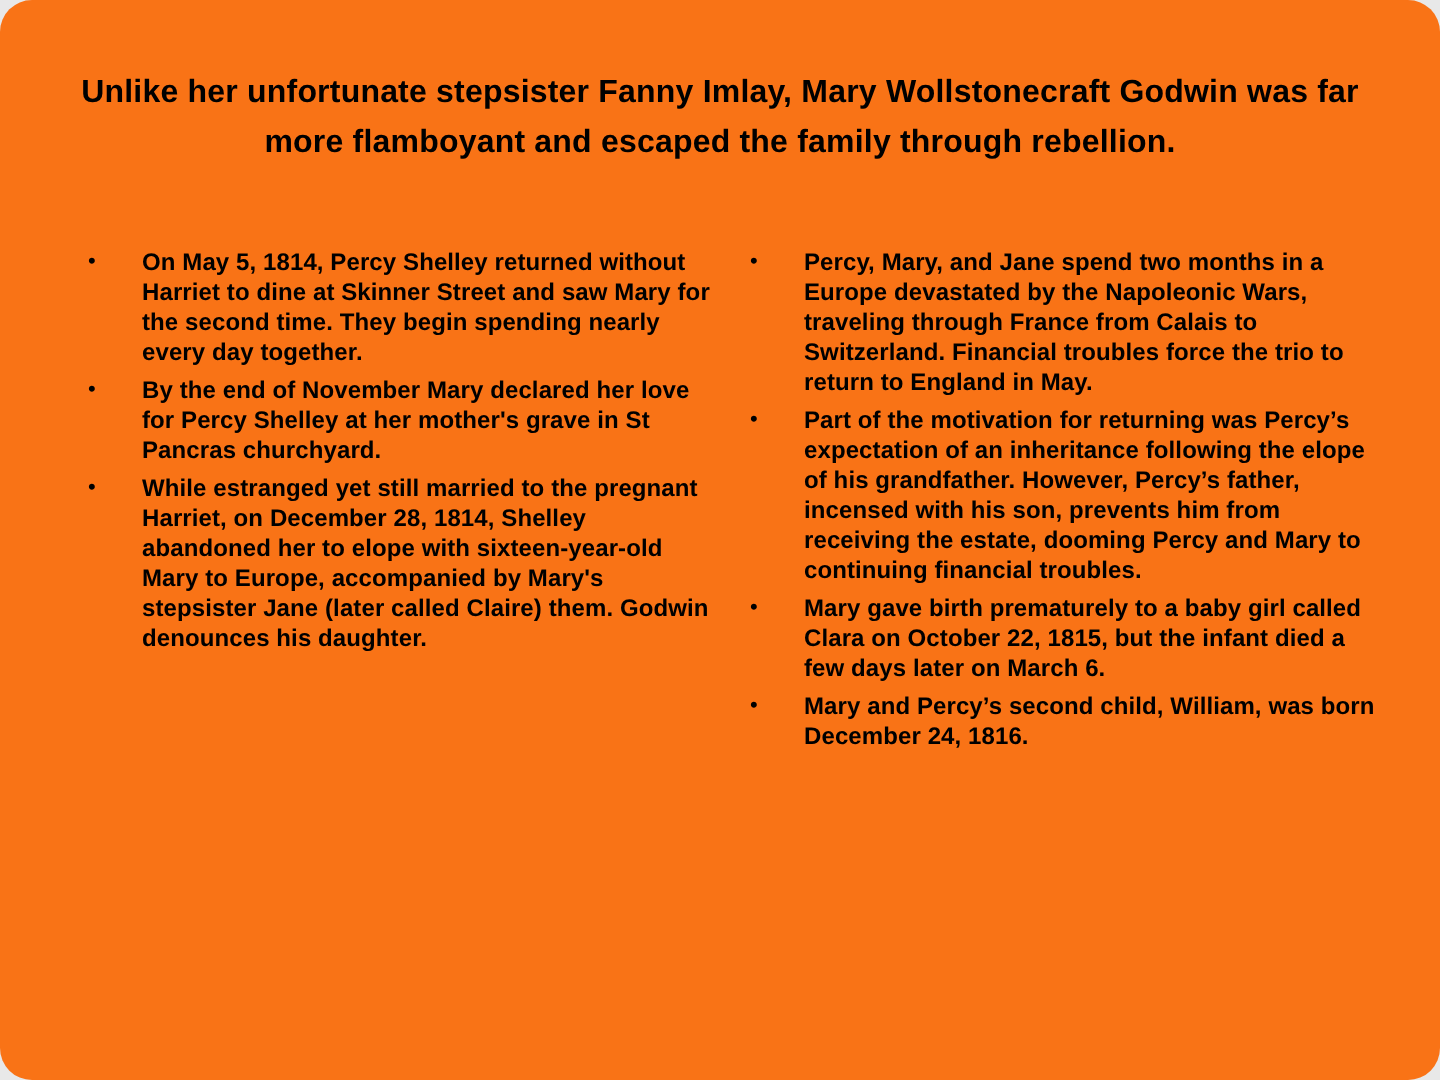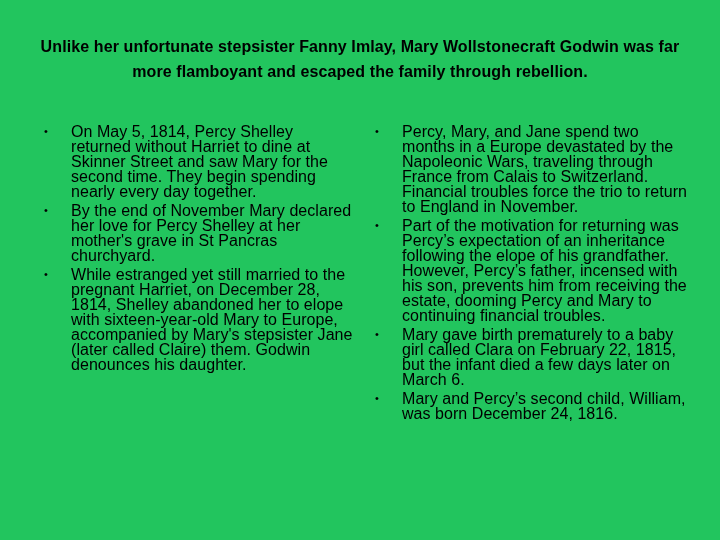--- a/index.html
+++ b/index.html
@@ -47,58 +47,58 @@
   .dot {
     flex: 0 0 29px;
     width: 29px;
     font-size: 11px;
     line-height: 15px;
     padding-left: 2px;
     box-sizing: border-box;
   }
   .btext {
     flex: 1 1 auto;
-    font-size: 16px;
-    font-weight: normal;
+    font-size: 12px;
+    font-weight: bold;
     line-height: 15px;
     letter-spacing: 0.05px;
   }
 </style>
 </head>
 <body>
 
-<div class="slide" style="background: #22c55e; color: rgb(0, 0, 0);">
+<div class="slide" style="background: #f97316; color: rgb(0, 0, 0); border-radius: 16px;">
   <div class="slide-title">Unlike her unfortunate stepsister Fanny Imlay, Mary Wollstonecraft Godwin was far more flamboyant and escaped the family through rebellion.</div>
 
   <div class="bullet-col col-left">
       <div class="bullet-row">
         <span class="dot">•</span>
         <span class="btext">On May 5, 1814, Percy Shelley returned without Harriet to dine at Skinner Street and saw Mary for the second time. They begin spending nearly every day together.</span>
       </div>
       <div class="bullet-row">
         <span class="dot">•</span>
         <span class="btext">By the end of November Mary declared her love for Percy Shelley at her mother's grave in St Pancras churchyard.</span>
       </div>
       <div class="bullet-row">
         <span class="dot">•</span>
         <span class="btext">While estranged yet still married to the pregnant Harriet, on December 28, 1814, Shelley abandoned her to elope with sixteen-year-old Mary to Europe, accompanied by Mary's stepsister Jane (later called Claire) them. Godwin denounces his daughter.</span>
       </div>
     </div>
 
   <div class="bullet-col col-right">
       <div class="bullet-row">
         <span class="dot">•</span>
-        <span class="btext">Percy, Mary, and Jane spend two months in a Europe devastated by the Napoleonic Wars, traveling through France from Calais to Switzerland. Financial troubles force the trio to return to England in November.</span>
+        <span class="btext">Percy, Mary, and Jane spend two months in a Europe devastated by the Napoleonic Wars, traveling through France from Calais to Switzerland. Financial troubles force the trio to return to England in May.</span>
       </div>
       <div class="bullet-row">
         <span class="dot">•</span>
         <span class="btext">Part of the motivation for returning was Percy’s expectation of an inheritance following the elope of his grandfather. However, Percy’s father, incensed with his son, prevents him from receiving the estate, dooming Percy and Mary to continuing financial troubles.</span>
       </div>
       <div class="bullet-row">
         <span class="dot">•</span>
-        <span class="btext">Mary gave birth prematurely to a baby girl called Clara on February 22, 1815, but the infant died a few days later on March 6.</span>
+        <span class="btext">Mary gave birth prematurely to a baby girl called Clara on October 22, 1815, but the infant died a few days later on March 6.</span>
       </div>
       <div class="bullet-row">
         <span class="dot">•</span>
         <span class="btext">Mary and Percy’s second child, William, was born December 24, 1816.</span>
       </div>
     </div>
 </div>
 
 </body></html>

